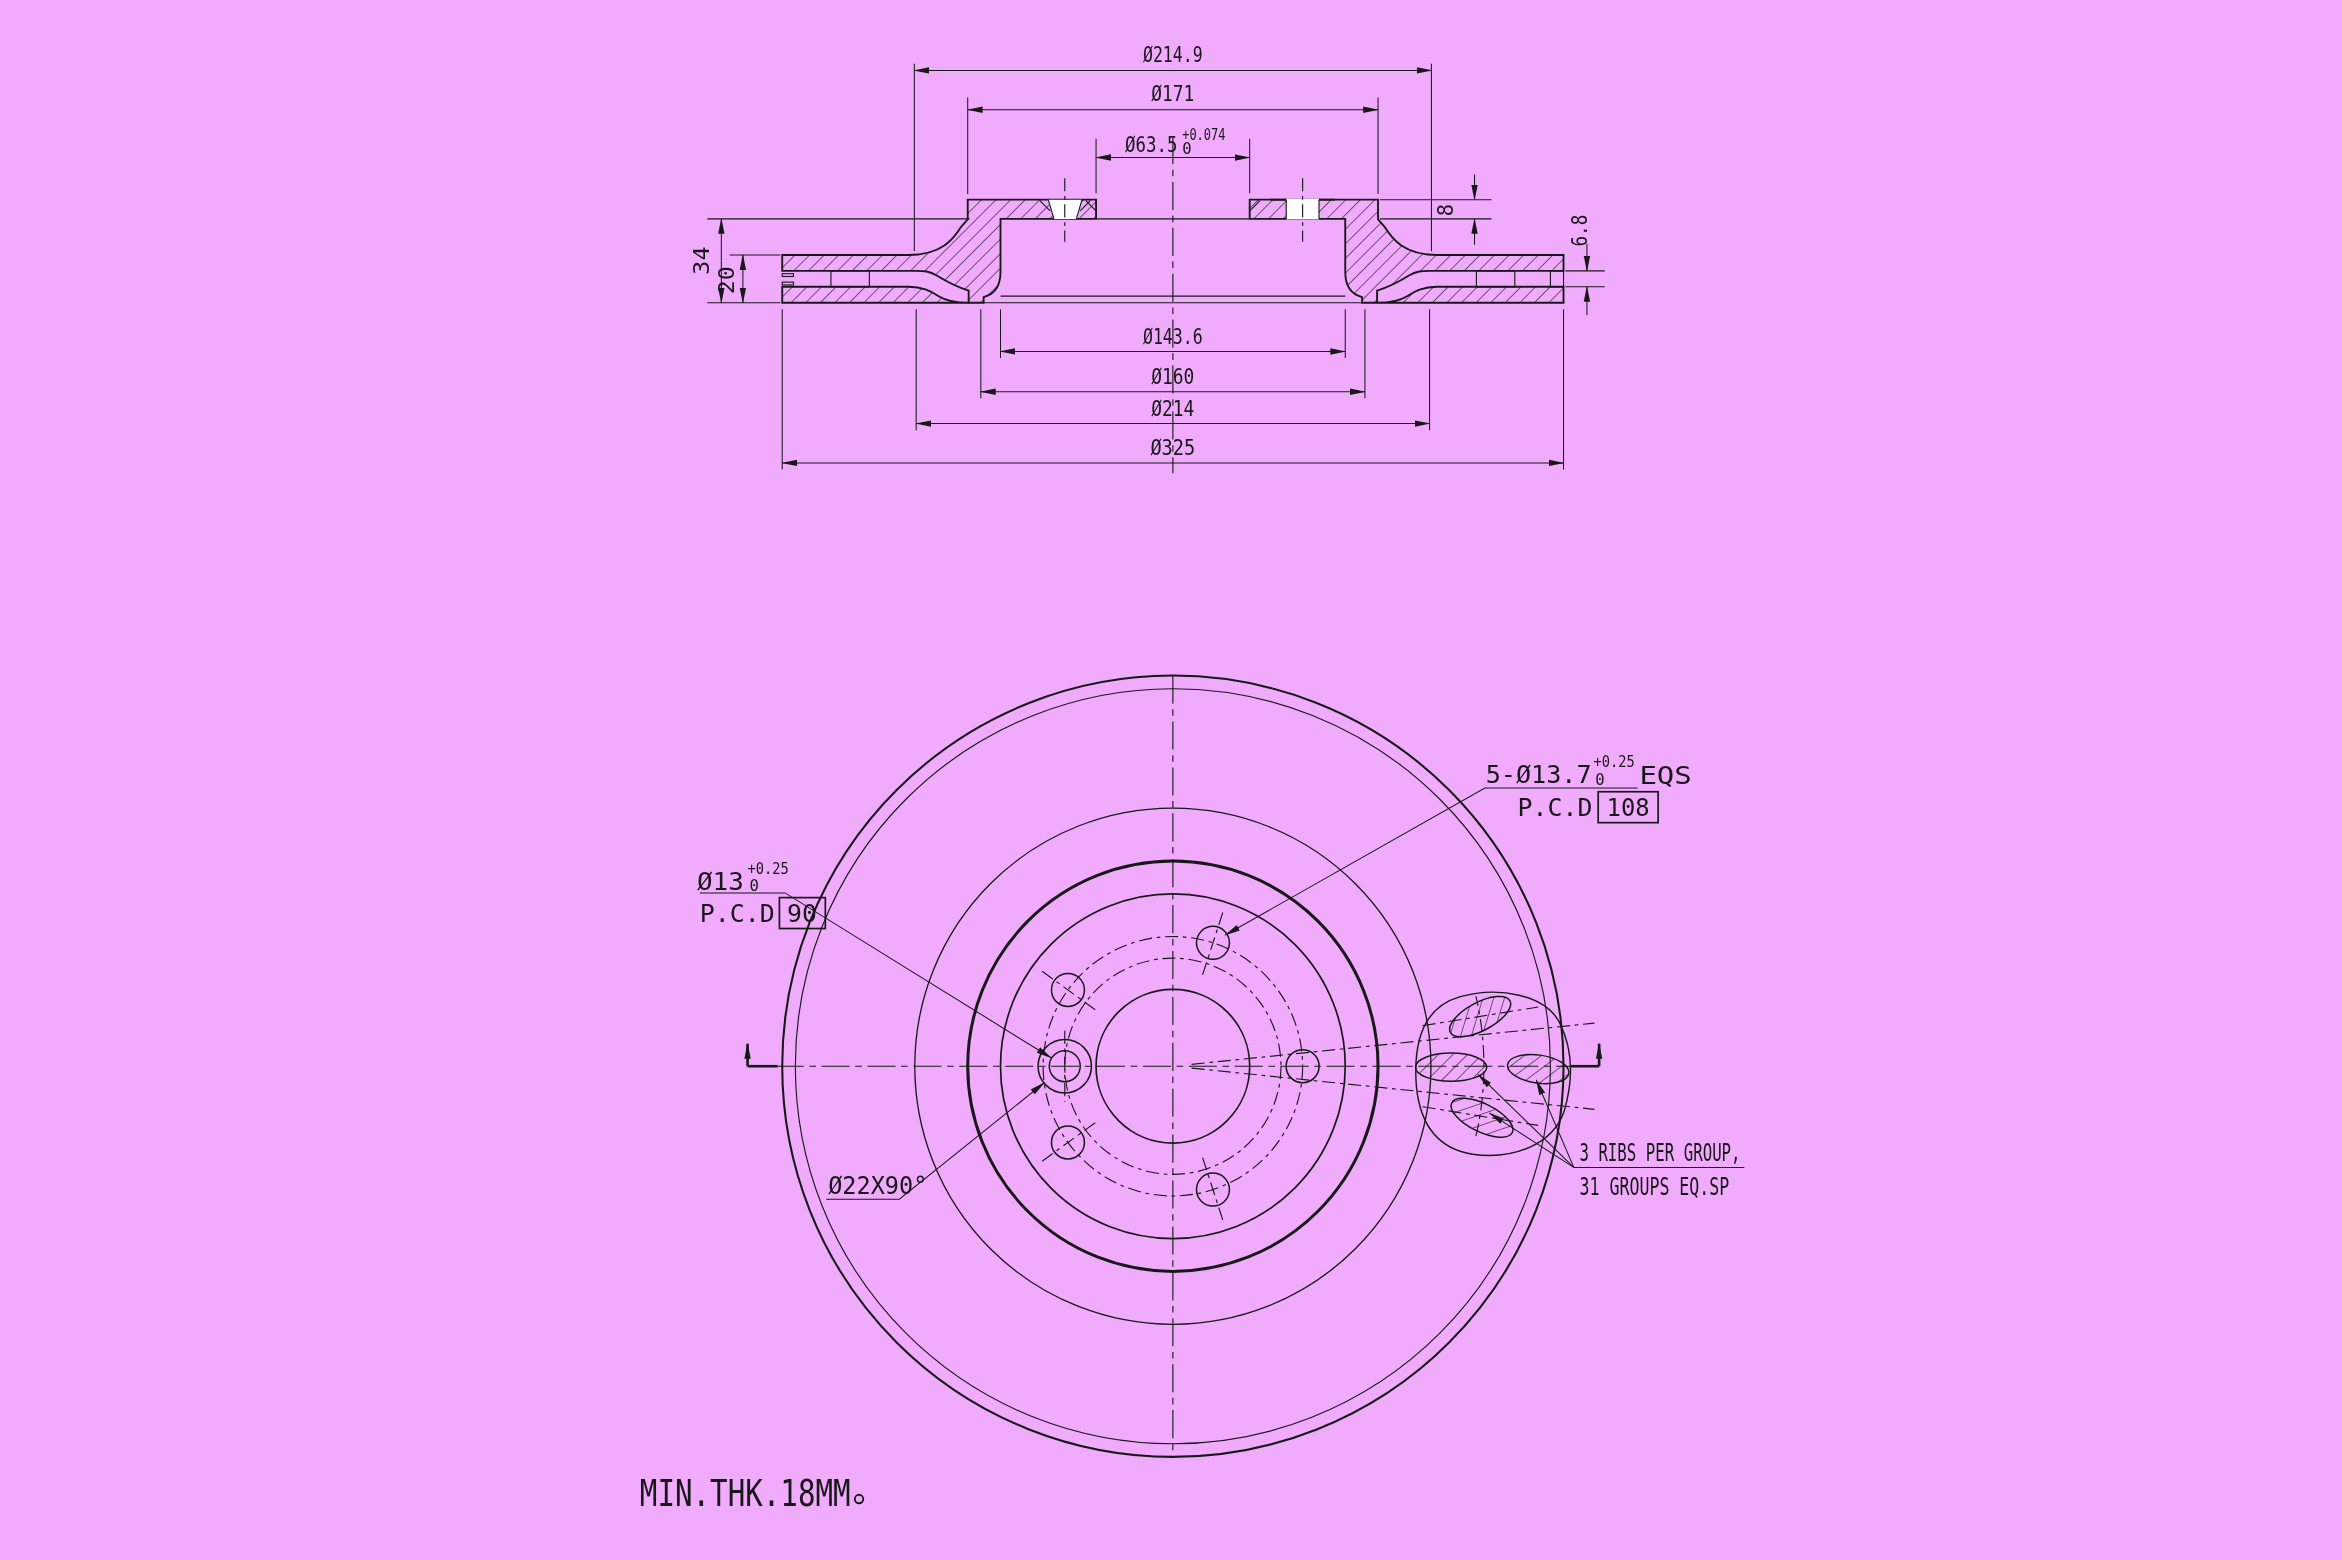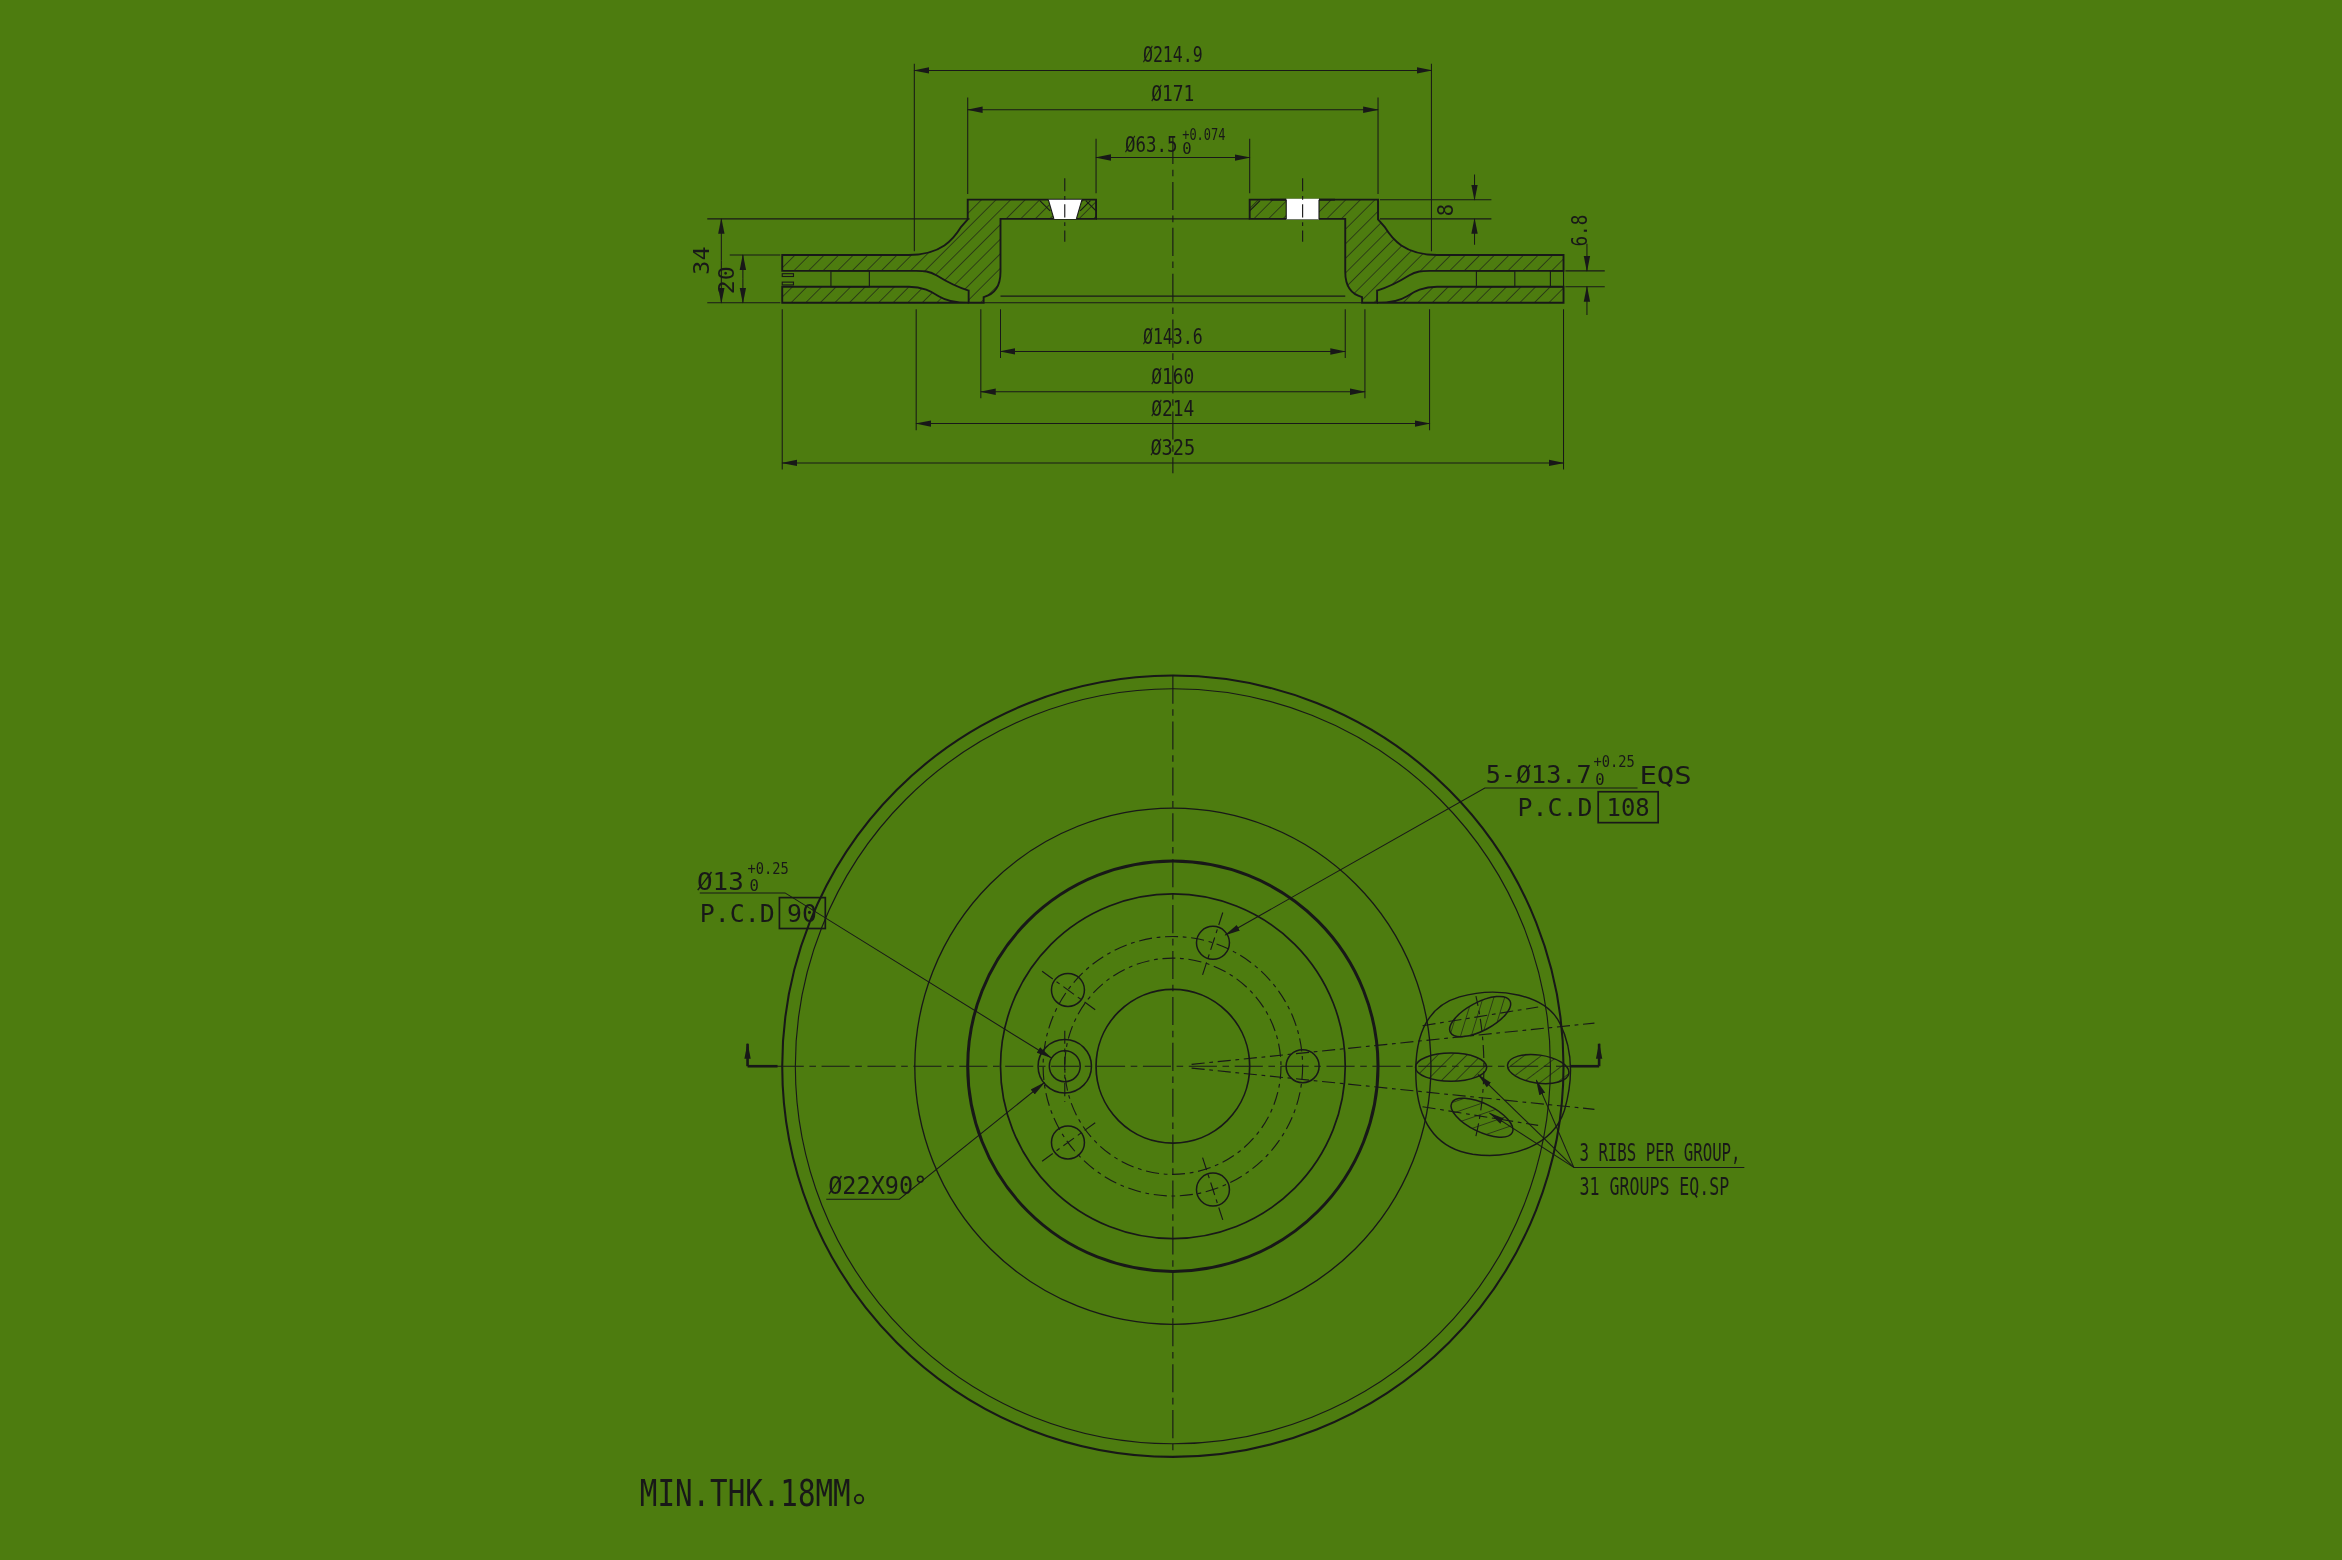--- a/index.html
+++ b/index.html
@@ -1,16 +1,16 @@
 <!DOCTYPE html>
 <html style="font-size:15px"><head>
 <meta charset="utf-8">
 <style>
   html,body{margin:0;padding:0;background:#ffffff;}
-  .sheet{position:relative;width:2342px;height:1561px;background:#4d7c0f;overflow:hidden;}
+  .sheet{position:relative;width:2342px;height:1561px;background:#f0abfc;overflow:hidden;}
   svg{display:block;}
   text{font-family:"DejaVu Sans Mono","Liberation Mono",monospace;fill:#181818;}
   .dimtxt{font-size:22px;}
   .toltxt{font-size:16px;}
   .notetxt{font-size:27px;}
   .bigtxt{font-size:40px;}
   .outline{stroke:#181818;stroke-width:2;fill:none;}
   .thin{stroke:#181818;stroke-width:1.2;fill:none;}
   .dimln{stroke:#181818;stroke-width:1.1;fill:none;}
   .cl{stroke:#181818;stroke-width:1.2;fill:none;stroke-dasharray:30 6 7 6;}

